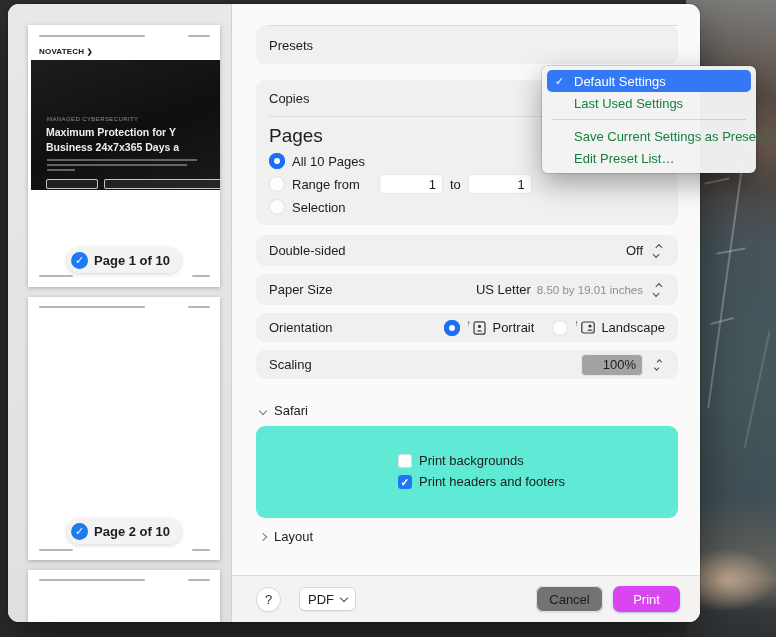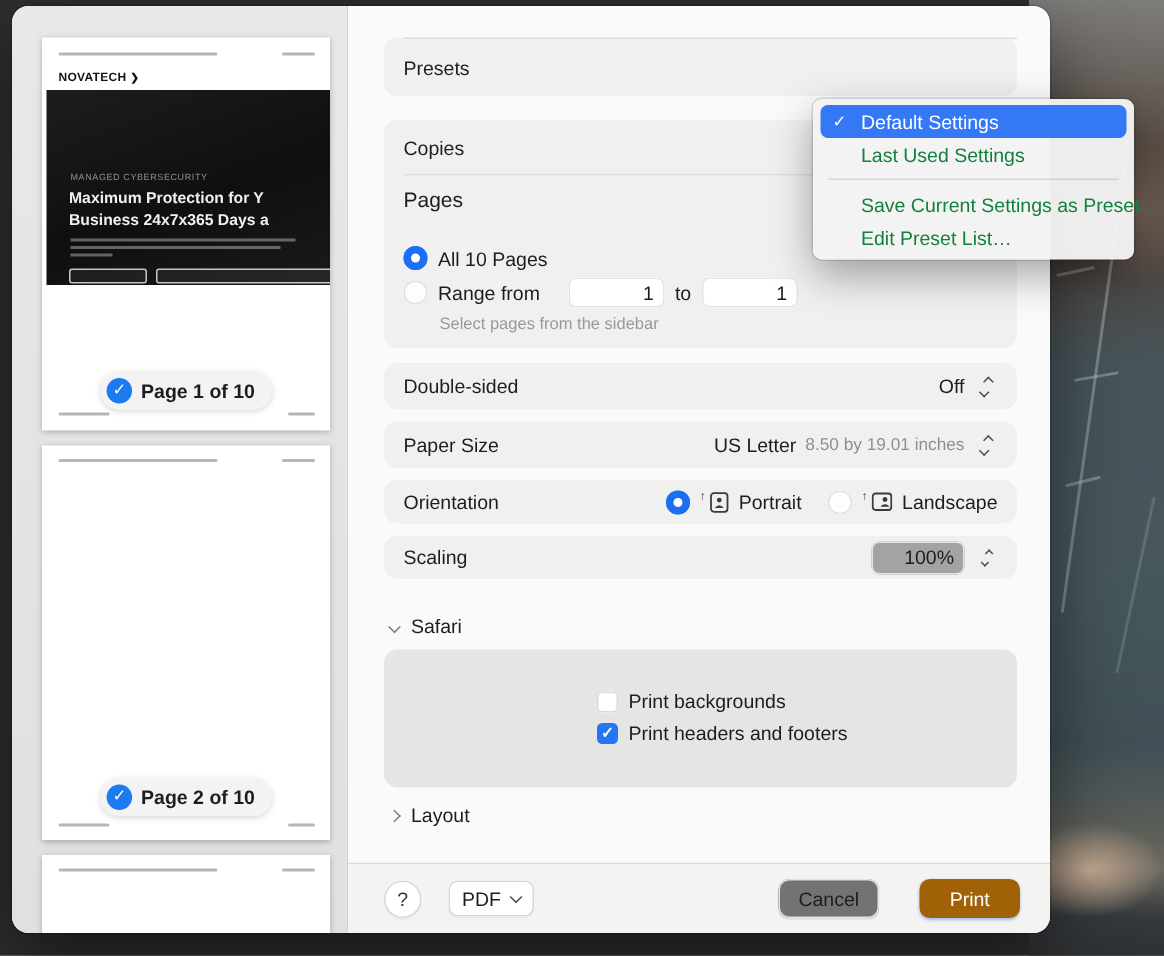--- a/index.html
+++ b/index.html
@@ -75,21 +75,21 @@
   .radio { width:16px; height:16px; border-radius:50%; flex:0 0 auto; }
   .radio.on { background:#1c6ef2; box-shadow:inset 0 0 0 4.5px #1c6ef2; position:relative; }
   .radio.on::after { content:""; position:absolute; left:5px; top:5px; width:6px; height:6px; border-radius:50%; background:#fff; }
   .radio.off { background:#fdfdfd; box-shadow:inset 0 0 0 1px #e0e0e0; }
   .checkbox { width:14px; height:14px; border-radius:3.5px; flex:0 0 auto; }
   .checkbox.on { background:#2276f3; color:#fff; font-size:10.5px; line-height:14px; text-align:center; font-weight:bold; }
   .checkbox.off { background:#fff; box-shadow:inset 0 0 0 1px #d9d9d9; }
 
   
   .pages-block { padding:8px 13px 10px; }
-  .pages-title { font-size:14px; color:#1d1d1f; margin-bottom:23px; }
+  .pages-title { font-size:19px; color:#1d1d1f; margin-bottom:6px; }
   .radio-row { display:flex; align-items:center; gap:7px; margin-bottom:5px; }
   .radio-row .rlabel { font-size:13px; color:#1d1d1f; }
   .range-field { width:64px; height:20px; background:#fff; border-radius:5px; box-shadow:inset 0 0 0 1px #e4e4e4;
     font-size:13px; color:#1d1d1f; text-align:right; padding:0 7px; border:none; outline:none;
     font-family:"Liberation Sans", sans-serif; }
   .hint { font-size:11px; color:#98989d; margin:1px 0 0 24px; }
 
   
   .scale-field { width:62px; height:22px; background:#a3a3a3; border-radius:5px; box-shadow:inset 0 0 0 1px #e6e6e6;
     font-size:13px; color:#1d1d1f; display:flex; align-items:center; justify-content:flex-end; padding:0 7px; }
@@ -98,35 +98,35 @@
   .orient-opt { display:flex; align-items:center; gap:6px; margin-left:18px; }
   .tiny-arrow { font-size:8px; color:#444; margin-right:-3px; transform:translateY(-4px); }
   .oicon { display:block; }
 
   
   .disclosure { display:flex; align-items:center; gap:8px; margin:24px 0 0 4px; }
   .disc-chev { width:6px; height:6px; border:solid #7a7a7a; border-width:1.6px 1.6px 0 0; display:inline-block; }
   .disc-chev.down { transform:rotate(135deg); }
   .disc-chev.right { transform:rotate(45deg); }
   .disc-title { font-size:13px; color:#1d1d1f; }
-  .safari-box { margin-top:8px; height:92px; background:#e5e5e5; border-radius:9px; padding:27px 0 0 142px; }
+  .safari-box { margin-top:8px; height:92px; background:#5eead4; border-radius:9px; padding:27px 0 0 142px; }
   .cb-row { display:flex; align-items:center; gap:7px; margin-bottom:6px; }
   .cb-row .clabel { font-size:13px; color:#1d1d1f; }
 
   
   .footer { position:absolute; left:224px; bottom:0; width:468px; height:47px; background:#f4f3f2;
     border-top:1px solid #dadad9; border-radius:0 0 11px 0; display:flex; align-items:center; padding:0 20px 0 24px; }
   .help-btn { width:25px; height:25px; border-radius:50%; background:#fff; box-shadow:inset 0 0 0 1px #d7d7d7, 0 1px 1px rgba(0,0,0,.06);
     font-size:13px; color:#333; display:flex; align-items:center; justify-content:center; }
   .pdf-btn { margin-left:18px; height:24px; border-radius:6px; background:#fff;
     box-shadow:inset 0 0 0 1px #d7d7d7, 0 1px 1px rgba(0,0,0,.06);
     display:flex; align-items:center; gap:7px; padding:0 9px; font-size:13px; color:#1d1d1f; }
   .btn { height:26px; border-radius:7px; font-size:13px; display:flex; align-items:center; justify-content:center; }
   .btn.cancel { width:67px; background:#737373; color:#1d1d1f; box-shadow:inset 0 0 0 1px #e2e2e2, 0 1px 1px rgba(0,0,0,.08); }
-  .btn.print { width:67px; margin-left:27px; background:#a16207; color:#fff; font-weight:500;
+  .btn.print { width:67px; margin-left:10px; background:#d946ef; color:#fff; font-weight:500;
     box-shadow:0 1px 2px rgba(20,80,200,.35); }
 
   
   .menu { position:absolute; left:542px; top:66px; width:214px; background:rgba(243,243,243,.97);
     border-radius:6px; box-shadow:0 0 0 1px rgba(0,0,0,.12), 0 10px 28px rgba(0,0,0,.35); padding:4px 5px; }
   .menu-item { position:relative; height:22px; display:flex; align-items:center; border-radius:5px;
     font-size:13px; color:#15803d; padding-left:27px; white-space:nowrap; }
   .menu-item.selected { background:#3478f6; color:#fff; }
   .menu-check { position:absolute; left:8px; top:50%; transform:translateY(-50%); font-size:11px; }
   .menu-sep { height:1px; background:rgba(0,0,0,.12); margin:5px 5px; }
@@ -207,21 +207,24 @@
           <span class="radio on"></span>
           <span class="rlabel">All 10 Pages</span>
         </div>
         <div class="radio-row">
           <span class="radio off"></span>
           <span class="rlabel">Range from</span>
           <input class="range-field" style="margin-left: 12px;" value="1">
           <span class="rlabel">to</span>
           <input class="range-field" value="1" style="">
         </div>
-        <div class="hint">Select pages from the sidebar</div>
+        <div class="radio-row" style="margin-bottom:0">
+          <span class="radio off"></span>
+          <span class="rlabel">Selection</span>
+        </div>
       </div>
     </section>
 
     <section class="group" style="margin-top:10px">
       <div class="grow" style="height:31px">
         <span class="lbl">Double-sided</span>
         <span class="spacer"></span>
         <span class="val">Off</span>
         <span class="stepper">
             <i class="chev up"></i>

